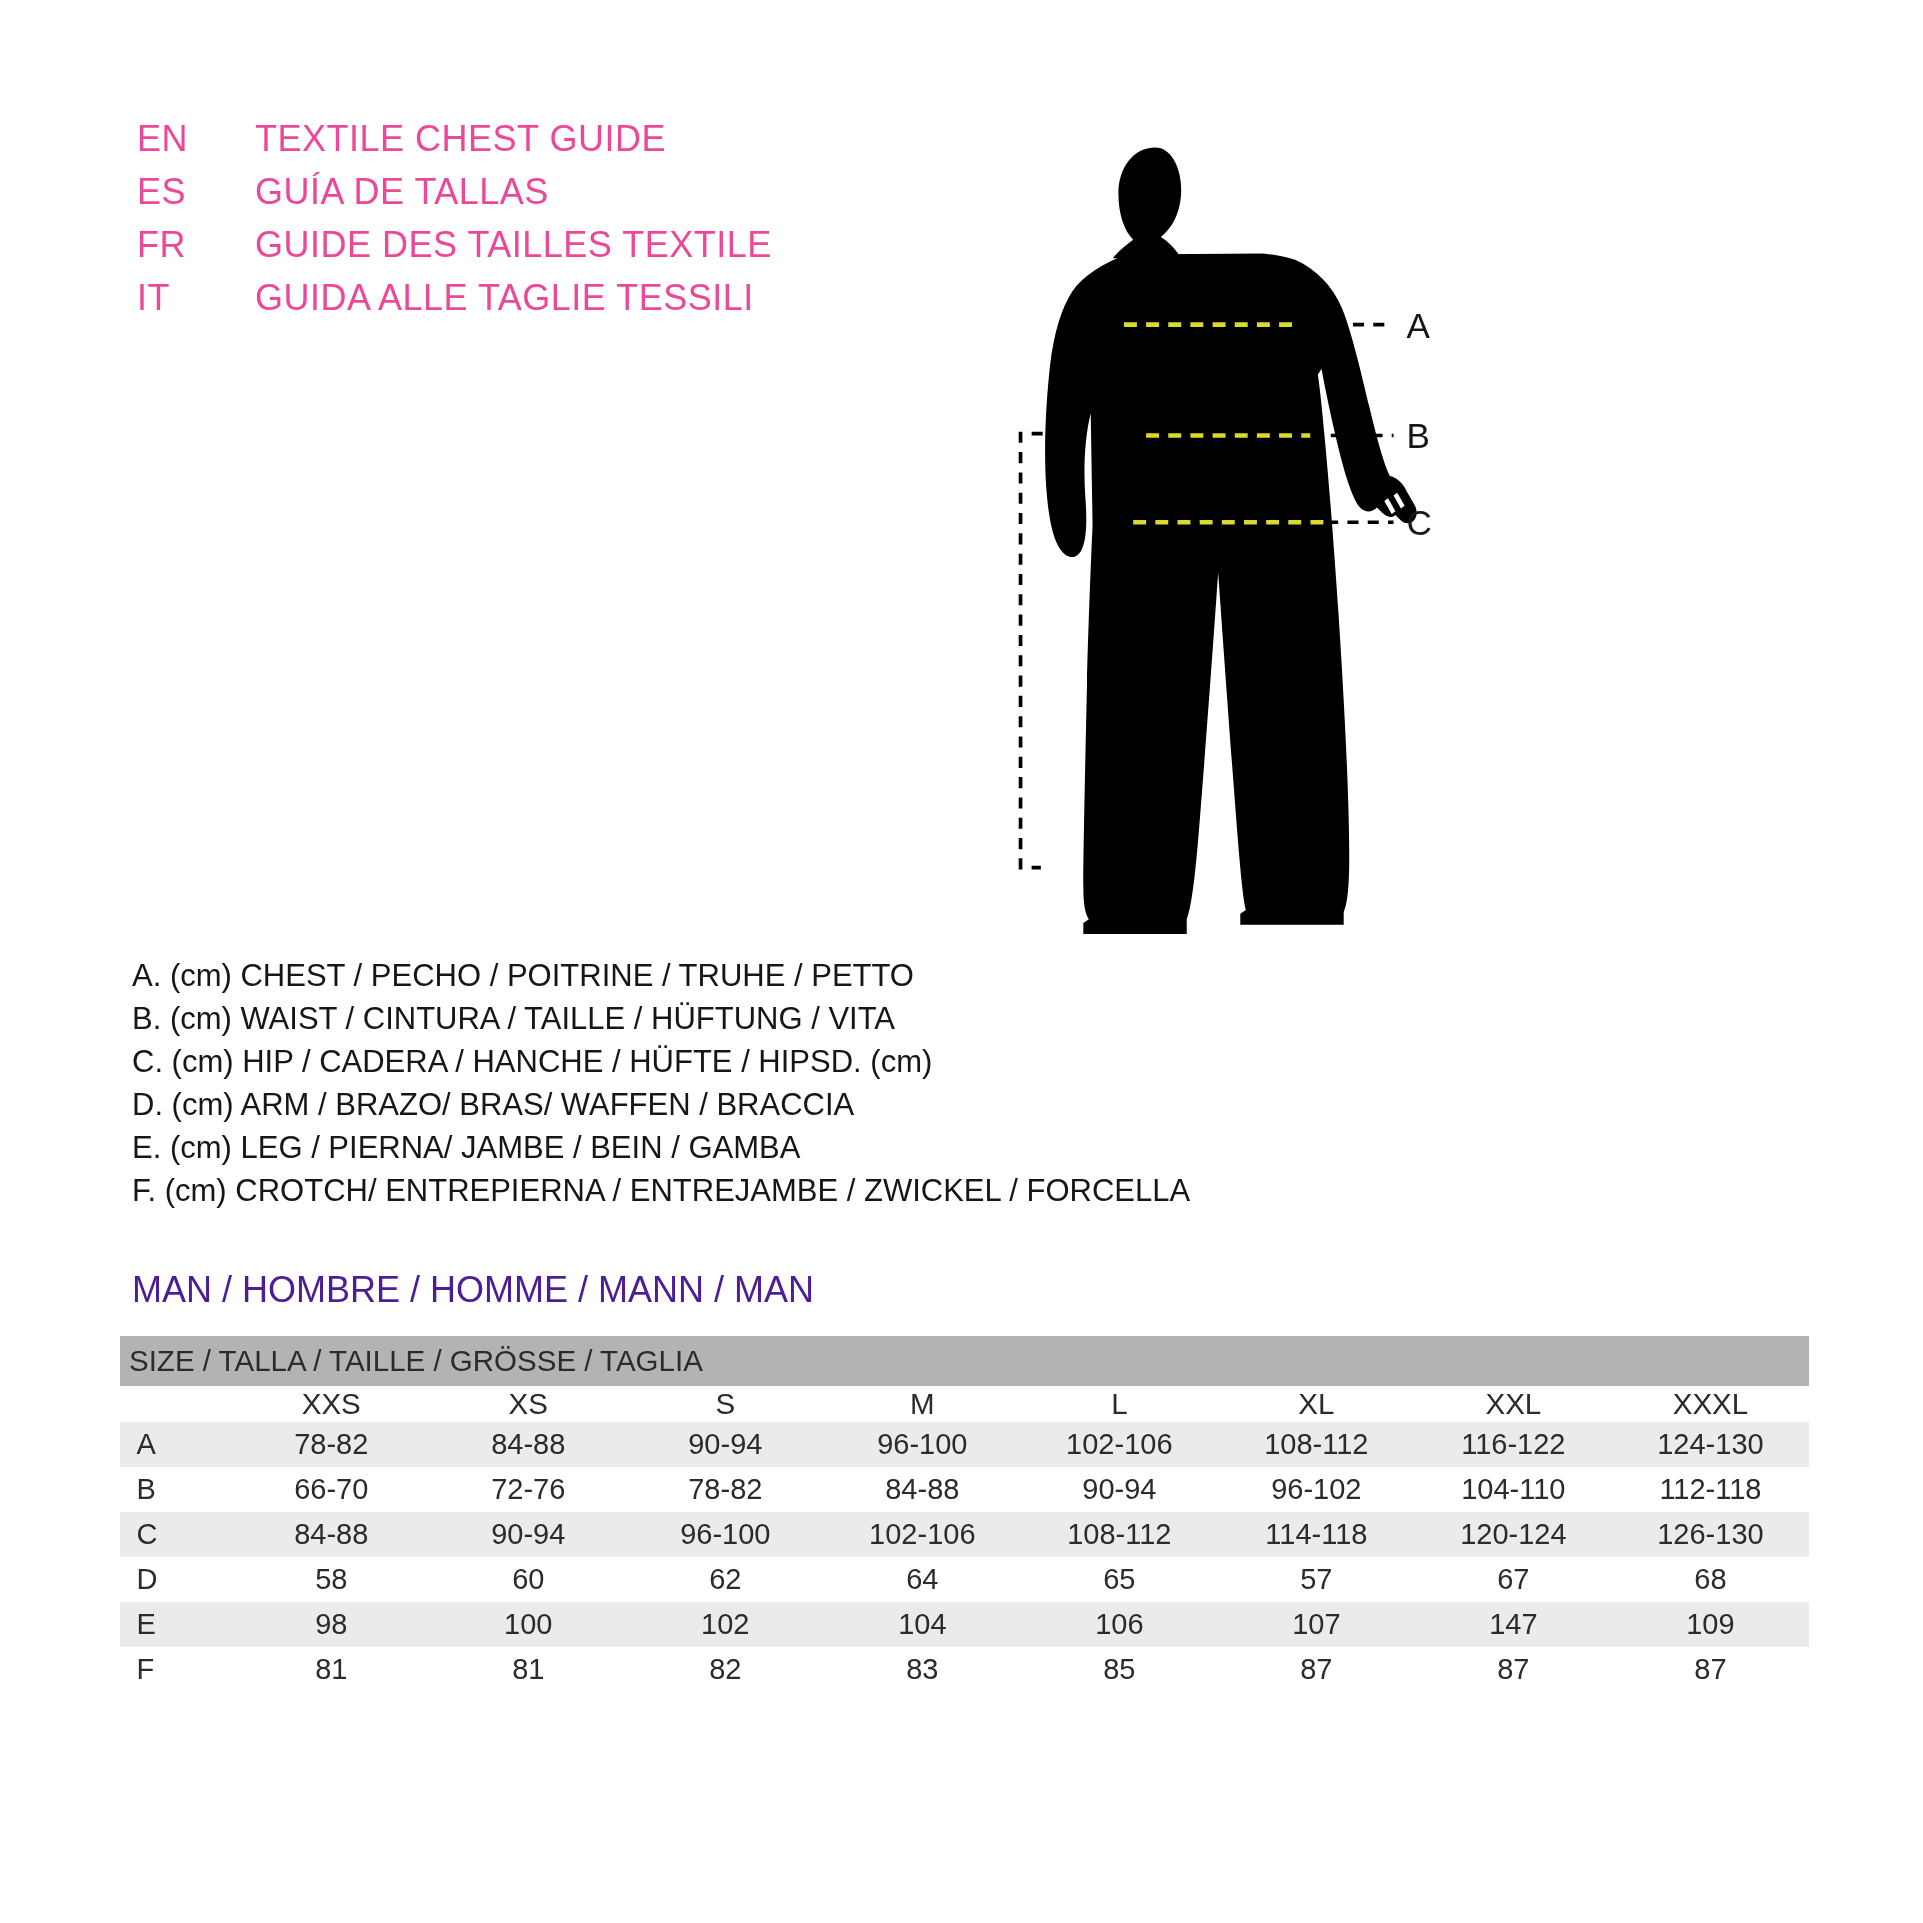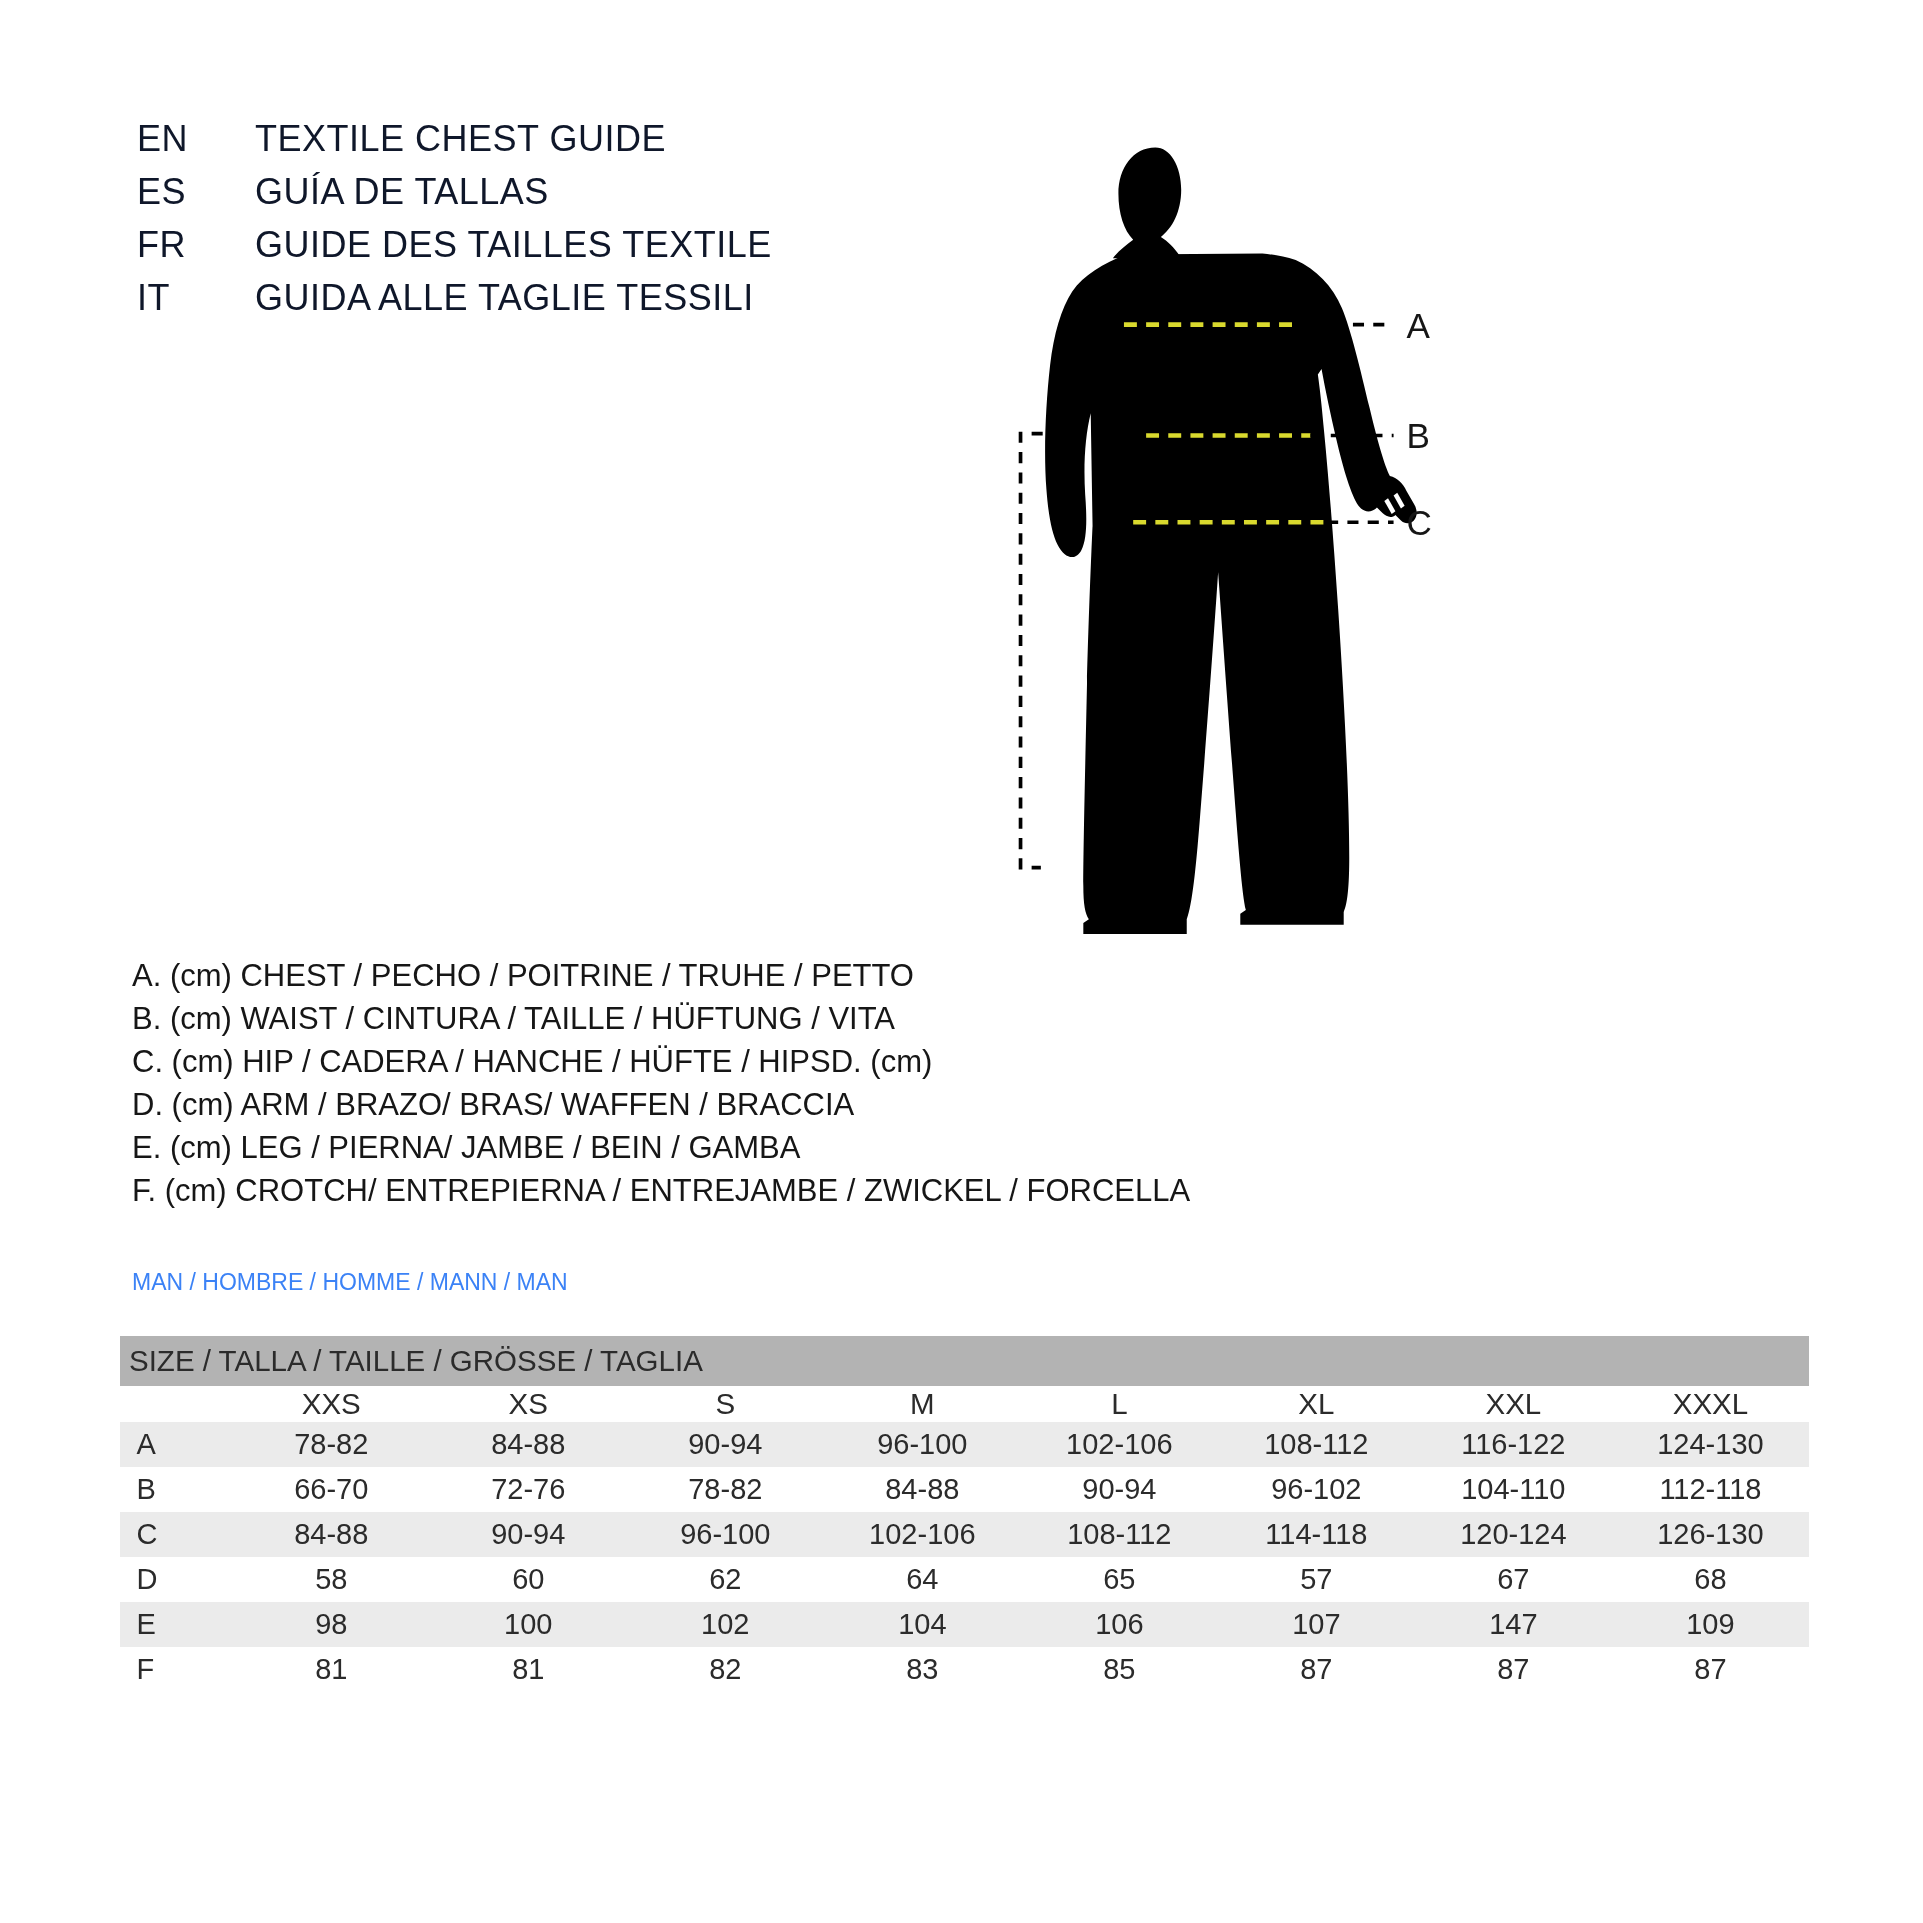--- a/index.html
+++ b/index.html
@@ -22,21 +22,21 @@
     left: 137px;
     top: 118px;
     width: 831px;
   }
   .title-row {
     display: flex;
     align-items: baseline;
     height: 53px;
     font-size: 36px;
     letter-spacing: 0.5px;
-    color: #0f172a;
+    color: #ec4899;
   }
   .title-lang {
     width: 118px;
     flex: 0 0 118px;
   }
   .title-text {
     flex: 1 1 auto;
   }
 
   
@@ -50,22 +50,22 @@
     font-size: 31px;
     line-height: 1.0;
     height: 43px;
     color: #161616;
     white-space: nowrap;
   }
   #gender-line {
     position: absolute;
     left: 132px;
     top: 1269px;
-    font-size: 23px;
-    color: #3b82f6;
+    font-size: 36px;
+    color: #4c1d95;
     white-space: nowrap;
   }
 
   
   #figure-area {
     position: absolute;
     left: 1015px;
     top: 92px;
     width: 831px;
     height: 1108px;

